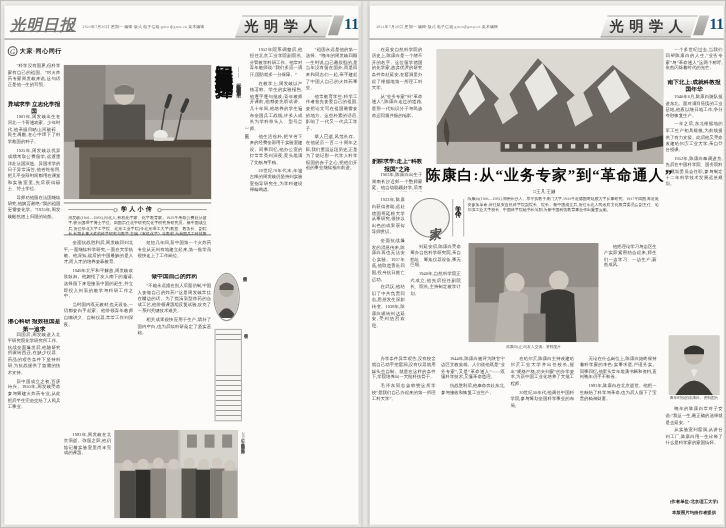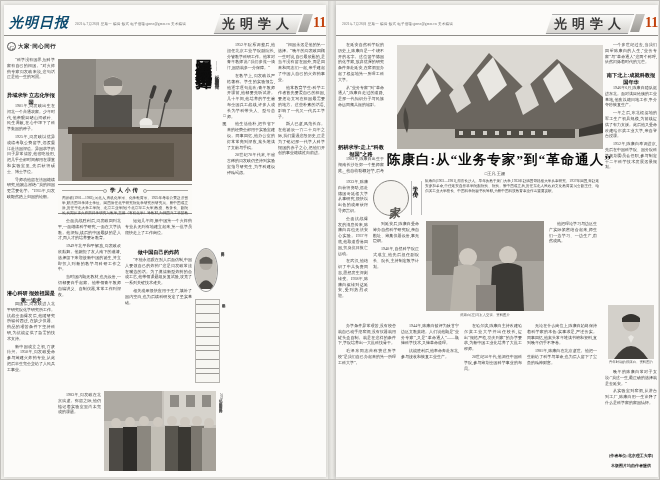--- a/index.html
+++ b/index.html
@@ -2,26 +2,26 @@
 <html><head>
 <meta charset="utf-8">
 <style>
   html,body{margin:0;padding:0;}
   body{width:660px;height:480px;background:#d8d6d2;font-family:"Liberation Serif","DejaVu Serif",serif;color:#2d2d2d;}
   .spread{position:relative;width:660px;height:480px;background:#efeeea;overflow:hidden;border:1px solid #c2c0bc;box-sizing:border-box;}
   .page{position:absolute;top:4px;height:472px;background:#fcfbf9;box-shadow:0 0 4px rgba(0,0,0,.18);}
   .gutter{position:absolute;top:0;left:327px;width:8px;height:480px;background:linear-gradient(90deg,rgba(0,0,0,.10),rgba(0,0,0,.02) 50%,rgba(0,0,0,.10));}
   .abs{position:absolute;}
   
-  .masthead{font-weight:bold;font-size:14px;font-style:italic;letter-spacing:1px;color:#0c4a6e;}
+  .masthead{font-weight:bold;font-size:14px;font-style:italic;letter-spacing:1px;color:#737373;text-decoration:underline;}
   .infoline{font-size:3.5px;color:#666;letter-spacing:.2px;white-space:nowrap;}
   .banner{transform:skewX(-18deg);background:linear-gradient(180deg,#fafaf8,#d7d5d1);border-top:1px solid #aaa;border-bottom:1px solid #999;display:flex;align-items:center;justify-content:center;}
   .banner span{transform:skewX(18deg);font-size:13px;font-weight:bold;letter-spacing:5px;color:#3a3a3a;}
   .bannerstripe{transform:skewX(-18deg);background:linear-gradient(180deg,#c7c5c1,#9d9b97);}
-  .pageno{font-size:14px;font-weight:bold;color:#c2410c;}
+  .pageno{font-size:14px;font-weight:bold;color:#0c4a6e;}
   .hrule{height:1px;background:#8f8d89;}
   
   .tx{font-size:4px;line-height:1.45;text-align:justify;color:#3b3b3b;overflow:hidden;}
   .tx p{margin:0 0 2px 0;text-indent:8px;}
   .subhead{font-size:5.2px;font-weight:bold;text-align:center;color:#111;line-height:1.35;margin:3px 0;overflow:hidden;}
   .kicker{display:flex;align-items:center;gap:2px;}
   .gbadge{width:9px;height:9px;border:1px solid #555;border-radius:50%;font-size:6.5px;line-height:9px;text-align:center;font-style:italic;color:#444;box-sizing:border-box;}
   .kicktext{font-size:5.5px;font-weight:bold;letter-spacing:.5px;color:#222;}
   .vheadline{writing-mode:vertical-rl;font-size:16.5px;font-weight:bold;letter-spacing:1.5px;color:#0d0d0d;line-height:1.1;}
   .vsub{writing-mode:vertical-rl;font-size:4.6px;color:#333;letter-spacing:.6px;line-height:1.2;}

